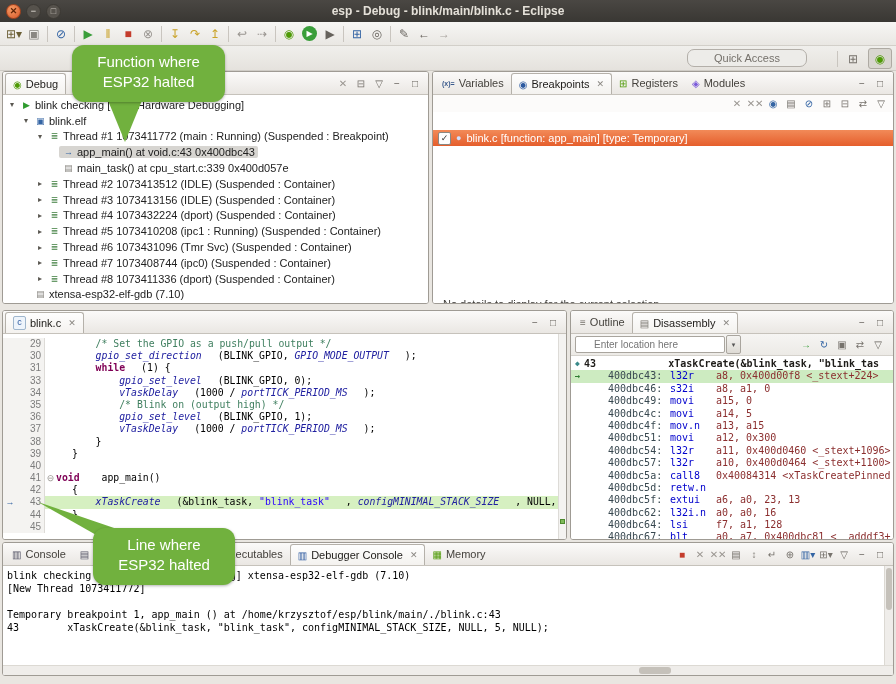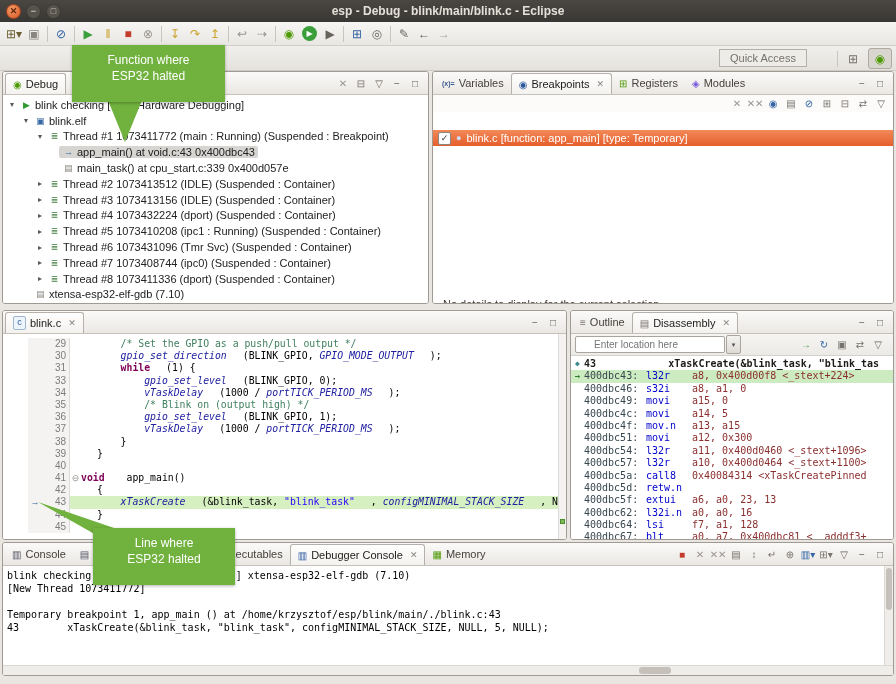--- a/index.html
+++ b/index.html
@@ -9,21 +9,21 @@
   .winbtns{position:absolute;left:6px;top:4px;display:flex;gap:5px;}
   .winbtn{width:13px;height:13px;border-radius:50%;font-size:9px;line-height:12px;text-align:center;cursor:default;}
   .wclose{background:radial-gradient(circle at 35% 30%,#f49a64,#d85a2b);border:1px solid #a8441d;color:#5e2407;}
   .wmin,.wmax{background:#56524c;border:1px solid #3c3934;color:#c9c5bd;}
   
   .toolbar{position:absolute;left:0;top:22px;width:896px;height:24px;background:linear-gradient(#f7f6f4,#e9e7e3);border-bottom:1px solid #d2cfc9;display:flex;align-items:center;padding:0 4px;box-sizing:border-box;}
   .tbicon{width:20px;height:20px;display:flex;align-items:center;justify-content:center;font-size:12px;border-radius:3px;}
   .tbicon.runicon{width:15px;height:15px;margin:0 3px;background:#3a9e3a;color:#fff;border-radius:50%;font-size:8px;}
   .tbsep{width:1px;height:16px;background:#c9c5bf;margin:0 3px;display:inline-block;}
   .row2{position:absolute;left:0;top:46px;width:896px;height:24px;background:linear-gradient(#f0efec,#e5e2dd);border-bottom:1px solid #cfccc6;}
-  .quickaccess{position:absolute;right:89px;top:3px;border:1px solid #b3afa9;border-radius:0;color:#75716b;padding:2px 10px;font-size:11px;background:#edece9;margin-left:41px;}
+  .quickaccess{position:absolute;right:89px;top:3px;border:1px solid #b3afa9;border-radius:7px;color:#75716b;padding:2px 26px;font-size:11px;background:#edece9;margin-left:41px;}
   .persp{position:absolute;right:4px;top:2px;display:flex;align-items:center;gap:4px;}
   .perspsep{width:1px;height:16px;background:#c9c5bf;}
   .perspbtn{width:22px;height:19px;display:flex;align-items:center;justify-content:center;font-size:12px;border-radius:3px;}
   .perspbtn.pressed{background:#d9d6d0;border:1px solid #aeaaa3;}
   
   .panel{position:absolute;background:#fff;border:1px solid #9f9b94;border-radius:3px;display:flex;flex-direction:column;overflow:hidden;box-sizing:border-box;}
   .phead{height:22px;min-height:22px;background:linear-gradient(#fbfaf9,#eae7e3);border-bottom:1px solid #c6c2bb;display:flex;align-items:center;padding:0 2px;}
   .tab{display:flex;align-items:center;gap:4px;padding:0 7px;height:22px;color:#45423d;white-space:nowrap;}
   .tab.sel{background:linear-gradient(#fefefe,#f4f2ef);border:1px solid #b5b1aa;border-bottom:none;border-radius:3px 3px 0 0;height:20px;margin-top:1px;color:#1e1c19;}
   .tabicon{font-size:10px;}
@@ -40,21 +40,21 @@
   .tcontent{display:flex;align-items:center;padding:0 3px;}
   .trow.sel .tcontent{background:#d7d5d1;border-radius:2px;}
   
   .subbar{height:17px;min-height:17px;display:flex;justify-content:flex-end;align-items:center;gap:2px;padding-right:4px;background:#fcfbfa;}
   .bpcontent{flex:1;position:relative;background:#fff;}
   .bprow{height:16px;display:flex;align-items:center;gap:5px;padding-left:5px;background:linear-gradient(#f28a58,#e55e2c);color:#fff;margin-top:18px;}
   .cb{width:11px;height:11px;background:#fdfdfd;border:1px solid #8a8781;color:#333;font-size:9px;line-height:10px;text-align:center;border-radius:2px;flex:none;}
   .bpicon{font-size:9px;color:#cfe0ff;}
   .nodetails{position:absolute;left:10px;top:186px;color:#3f3d39;}
   
-  .econtent{flex:1;overflow:hidden;background:#fff;position:relative;padding-top:4px;padding-left:25px;}
+  .econtent{flex:1;overflow:hidden;background:#fff;position:relative;padding-top:4px;}
   .eline{display:flex;height:12.2px;line-height:12.2px;}
   .egut{width:14px;min-width:14px;background:#f4f3f1;font-size:9px;color:#3465a4;font-weight:bold;text-align:center;}
   .enum{width:24px;min-width:24px;background:#f4f3f1;color:#7c7c7c;text-align:right;padding-right:3px;border-right:1px solid #dddbd7;font-size:10px;}
   .efold{width:11px;min-width:11px;color:#9a9792;font-size:9px;text-align:center;}
   .ecode{font-family:"DejaVu Sans Mono",monospace;font-size:9.8px;white-space:pre;flex:1;}
   .eline.hl .ecode,.eline.hl .efold{background:#d6f0c1;}
   .cm{color:#3f7f5f;}
   .kw{color:#7f0055;font-weight:bold;}
   .fn{color:#2020a0;font-style:italic;}
   .mc{color:#2020a0;font-style:italic;}
@@ -64,36 +64,36 @@
   .rulermark{position:absolute;left:1px;top:185px;width:5px;height:5px;background:#7fba5a;border:1px solid #4e8a2e;box-sizing:border-box;}
   
   .dbar{height:21px;min-height:21px;display:flex;align-items:center;gap:3px;padding:0 4px;background:linear-gradient(#f6f5f3,#eceae6);border-bottom:1px solid #d5d2cc;}
   .combo{width:112px;height:15px;border:1px solid #a9a59e;background:#fff;border-radius:2px;font-size:10px;color:#555;padding:0 18px;font-family:"Liberation Sans",sans-serif;}
   .combobtn{width:13px;height:17px;border:1px solid #a9a59e;background:linear-gradient(#f4f3f1,#dedbd5);font-size:7px;color:#555;display:flex;align-items:center;justify-content:center;border-radius:2px;margin-left:-2px;}
   .dcontent{flex:1;overflow:hidden;background:#fff;padding-top:2px;}
   .drow,.dsrc{height:12.4px;line-height:12.4px;font-family:"DejaVu Sans Mono",monospace;font-size:10px;white-space:pre;display:flex;}
   .dgut{width:13px;min-width:13px;text-align:center;font-size:9px;color:#2e7d32;font-weight:bold;}
   .dsrc{font-weight:bold;color:#1e1c19;}
   .dsrc .dgut{color:#3a8a8a;font-size:8px;}
-  .daddr{color:#37474f;display:inline-block;width:62px;}
+  .daddr{color:#37474f;display:inline-block;width:62px;margin-left:24px;}
   .dmn{color:#0000cc;display:inline-block;width:46px;}
   .dargs{color:#8b2e2e;}
   .drow.hl{background:#cdebc1;}
   
   .ccontent{flex:1;position:relative;overflow:hidden;background:#fff;}
   .clines{padding:3px 4px 0 4px;}
   .cline{font-family:"DejaVu Sans Mono",monospace;font-size:10px;line-height:13px;white-space:pre;color:#000;}
   .chscroll{position:absolute;left:0;bottom:0;width:100%;height:9px;background:#efedea;border-top:1px solid #dcd9d3;}
   .chthumb{position:absolute;left:636px;top:1px;width:32px;height:7px;background:#c5c1ba;border-radius:3px;}
   .cvscroll{position:absolute;right:0;top:0;width:8px;height:100%;background:#efedea;border-left:1px solid #dcd9d3;}
   .cvthumb{position:absolute;left:1px;top:2px;width:6px;height:42px;background:#c5c1ba;border-radius:3px;}
   
   .statusbar{position:absolute;left:0;top:677px;width:896px;height:7px;background:#e9e6e1;}
   
-  .callout{position:absolute;background:#71b13e;border-radius:0;color:#fff;text-align:center;font-size:12px;line-height:1.35;padding-top:7px;z-index:60;box-shadow:0 1px 3px rgba(0,0,0,.3);}
+  .callout{position:absolute;background:#71b13e;border-radius:12px;color:#fff;text-align:center;font-size:15px;line-height:1.35;padding-top:7px;z-index:60;box-shadow:0 1px 3px rgba(0,0,0,.3);}
   .callout span{display:block;}
   .tail{position:absolute;z-index:59;}
 </style>
 </head>
 <body>
 
 <div id="app">
 
   <div class="titlebar">
     <div class="winbtns">

